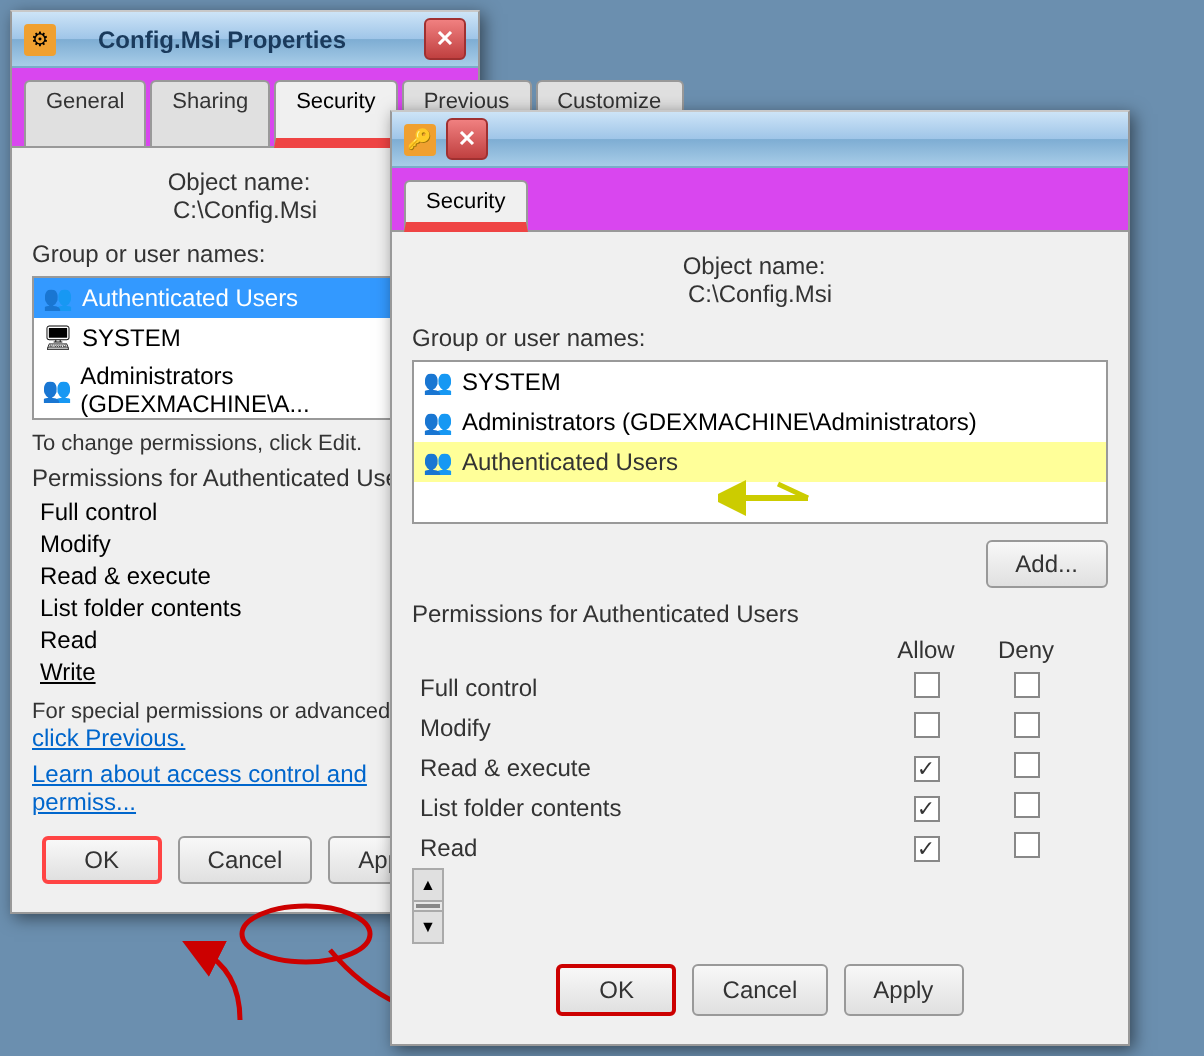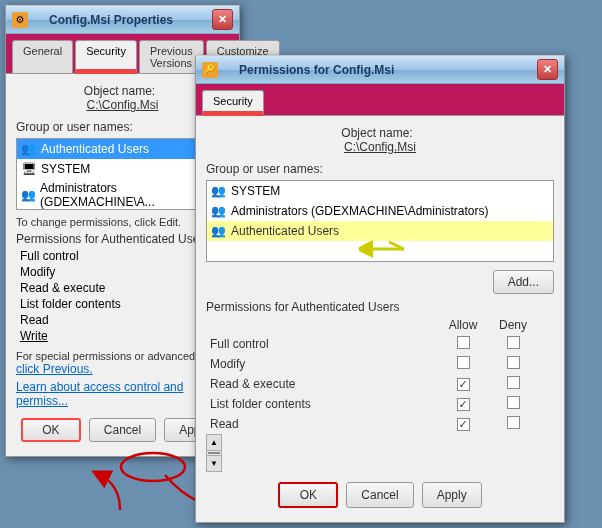--- a/index.html
+++ b/index.html
@@ -64,21 +64,21 @@
       color: white;
       font-size: 11px;
       cursor: pointer;
       font-weight: bold;
     }
 
     
     .tabs {
       display: flex;
       padding: 6px 6px 0 6px;
-      background: #be185d;
+      background: #d946ef;
       border-bottom: 1px solid #999;
     }
 
     .tab {
       padding: 4px 10px;
       border: 1px solid #999;
       border-bottom: none;
       background: #e0e0e0;
       margin-right: 2px;
       cursor: pointer;
@@ -109,21 +109,20 @@
     .field-label {
       font-size: 12px;
       color: #333;
       margin-right: 6px;
       white-space: nowrap;
     }
 
     .field-value {
       font-size: 12px;
       color: #333;
-      text-decoration: underline;
     }
 
     .section-label {
       font-size: 12px;
       color: #333;
       margin-bottom: 4px;
     }
 
     .listbox {
       border: 1px solid #999;
@@ -262,20 +261,21 @@
 <div class="dialog" id="main-dialog">
 
   <div class="dialog-titlebar">
     <div class="title-icon">⚙</div>
     <span class="title-text">Config.Msi Properties</span>
     <div class="titlebar-close">✕</div>
   </div>
 
   <div class="tabs">
     <div class="tab">General</div>
+    <div class="tab">Sharing</div>
     <div class="tab active">Security</div>
     <div class="tab">Previous Versions</div>
     <div class="tab">Customize</div>
   </div>
 
   <div class="dialog-body">
     <div class="field-row">
       <span class="field-label">Object name:</span>
       <span class="field-value">C:\Config.Msi</span>
     </div>
@@ -335,21 +335,20 @@
       </marker>
     </defs>
     <path d="M 40 55 Q 40 30 20 20" stroke="#cc0000" stroke-width="2.5" fill="none" marker-end="url(#arrowhead)"></path>
   </svg>
 </div>
 
 <div class="dialog" id="secondary-dialog">
 
   <div class="dialog-titlebar">
     <div class="title-icon">🔑</div>
-    <span class="title-text">Permissions for Config.Msi</span>
     <div class="titlebar-close">✕</div>
   </div>
 
   <div class="tabs">
     <div class="tab active">Security</div>
   </div>
 
   <div class="dialog-body">
     <div class="field-row">
       <span class="field-label">Object name:</span>

